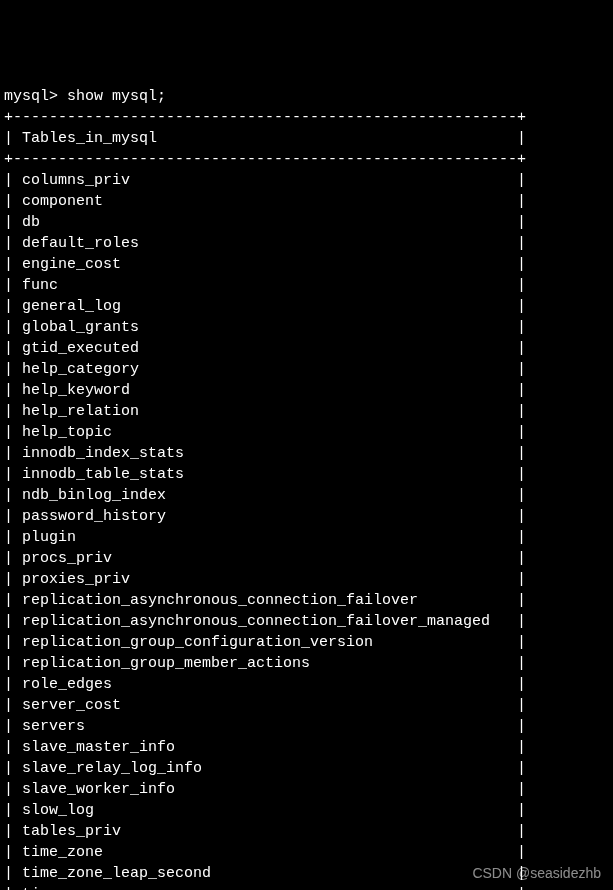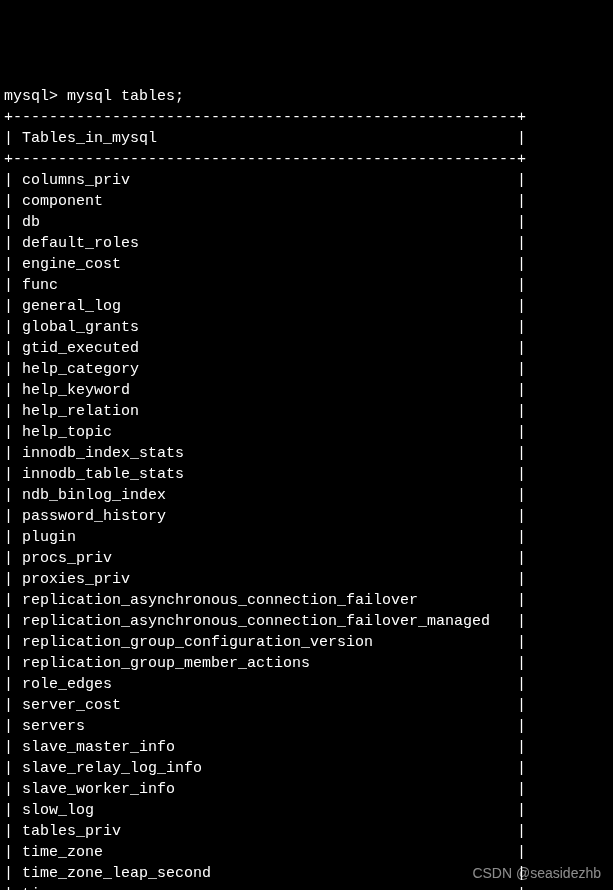--- a/index.html
+++ b/index.html
@@ -26,21 +26,21 @@
     opacity: 0.55;
     font-size: 14px;
     font-family: "Segoe UI", Arial, sans-serif;
   }
 </style>
 </head>
 <body>
 
 
 
-<div class="terminal"><span>mysql&gt;</span> <span>mysql tables;</span>
+<div class="terminal"><span>mysql&gt;</span> <span>show mysql;</span>
 <span>+--------------------------------------------------------+</span>
 <span>| Tables_in_mysql                                        |</span>
 <span>+--------------------------------------------------------+</span>
 <span>| columns_priv                                           |
 | component                                              |
 | db                                                     |
 | default_roles                                          |
 | engine_cost                                            |
 | func                                                   |
 | general_log                                            |

